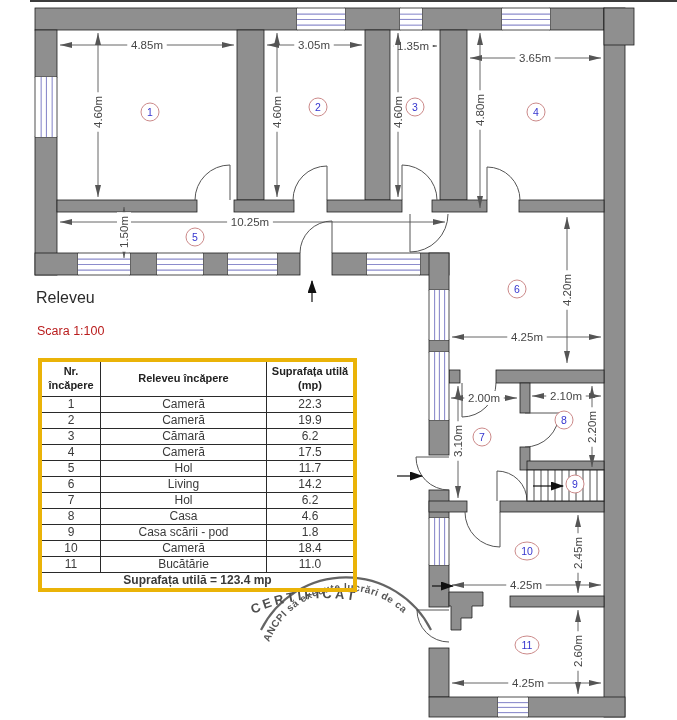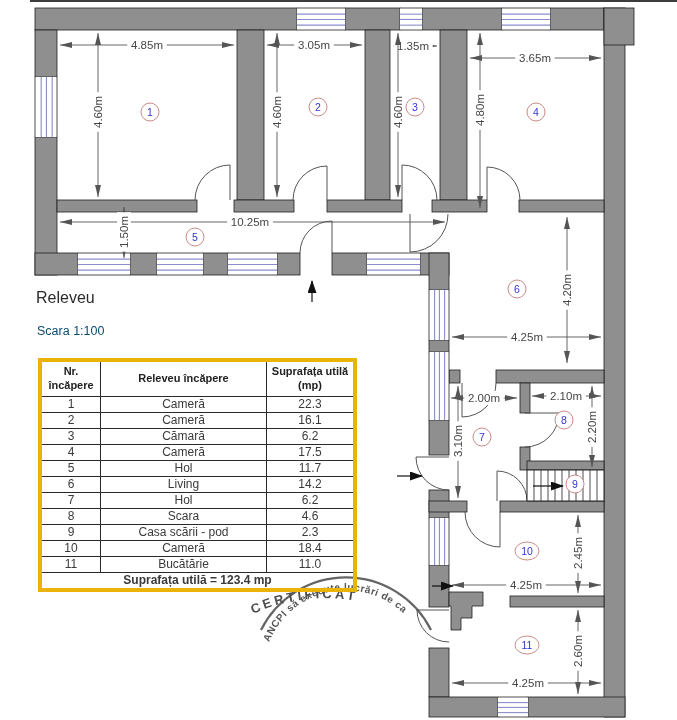--- a/index.html
+++ b/index.html
@@ -14,21 +14,21 @@
   .dimtext{font-family:"Liberation Sans",sans-serif;font-size:11.5px;fill:#464646;}
   .roomcirc{fill:#fff;stroke:#cc8a8a;stroke-width:1;}
   .roomnum{font-family:"Liberation Sans",sans-serif;font-size:10.5px;fill:#3535cf;}
   .stairline{stroke:#222;stroke-width:0.8;}
   .entline{stroke:#111;stroke-width:1.2;}
   .stamptext{font-family:"Liberation Sans",sans-serif;font-size:10px;font-weight:700;
              fill:#383838;letter-spacing:.5px;}
   .stampcert{font-family:"Liberation Sans",sans-serif;font-size:13px;font-weight:700;
              fill:#2f2f2f;letter-spacing:3px;}
   .title{position:absolute;left:36px;top:289px;font-size:16px;color:#2b2b2b;}
-  .scale{position:absolute;left:37px;top:324px;font-size:12.5px;color:#0c4a6e;}
+  .scale{position:absolute;left:37px;top:324px;font-size:12.5px;color:#b91c1c;}
   table.areas{position:absolute;left:38px;top:358px;width:303px;border-collapse:collapse;
               background:transparent;table-layout:fixed;}
   table.areas th, table.areas td{border:1px solid #2a2a2a;text-align:center;padding:0;}
   table.areas{border:4px solid #eab308;}
   table.areas th{font-size:11px;font-weight:700;color:#222;white-space:pre-line;
                  line-height:1.25;padding:3px 1px;}
   table.areas td{font-size:12px;color:#3a3a3a;height:14px;line-height:15px;}
   .c1{width:56px;} .c2{width:163px;} .c3{width:84px;}
   td.foot{font-size:13px;font-weight:700;color:#1c1c1c;height:24px;line-height:24px;margin-left:19px;}
 </style>
@@ -398,21 +398,21 @@
     </thead>
     <tbody id="tbody">
         <tr>
           <td class="c1">1</td>
           <td class="c2">Cameră</td>
           <td class="c3">22.3</td>
         </tr>
         <tr>
           <td class="c1">2</td>
           <td class="c2">Cameră</td>
-          <td class="c3">16.1</td>
+          <td class="c3">19.9</td>
         </tr>
         <tr>
           <td class="c1">3</td>
           <td class="c2">Cămară</td>
           <td class="c3">6.2</td>
         </tr>
         <tr>
           <td class="c1">4</td>
           <td class="c2">Cameră</td>
           <td class="c3">17.5</td>
@@ -427,27 +427,27 @@
           <td class="c2">Living</td>
           <td class="c3">14.2</td>
         </tr>
         <tr>
           <td class="c1">7</td>
           <td class="c2">Hol</td>
           <td class="c3">6.2</td>
         </tr>
         <tr>
           <td class="c1">8</td>
-          <td class="c2">Scara</td>
+          <td class="c2">Casa</td>
           <td class="c3">4.6</td>
         </tr>
         <tr>
           <td class="c1">9</td>
           <td class="c2">Casa scării - pod</td>
-          <td class="c3">2.3</td>
+          <td class="c3">1.8</td>
         </tr>
         <tr>
           <td class="c1">10</td>
           <td class="c2">Cameră</td>
           <td class="c3">18.4</td>
         </tr>
         <tr>
           <td class="c1">11</td>
           <td class="c2">Bucătărie</td>
           <td class="c3">11.0</td>

